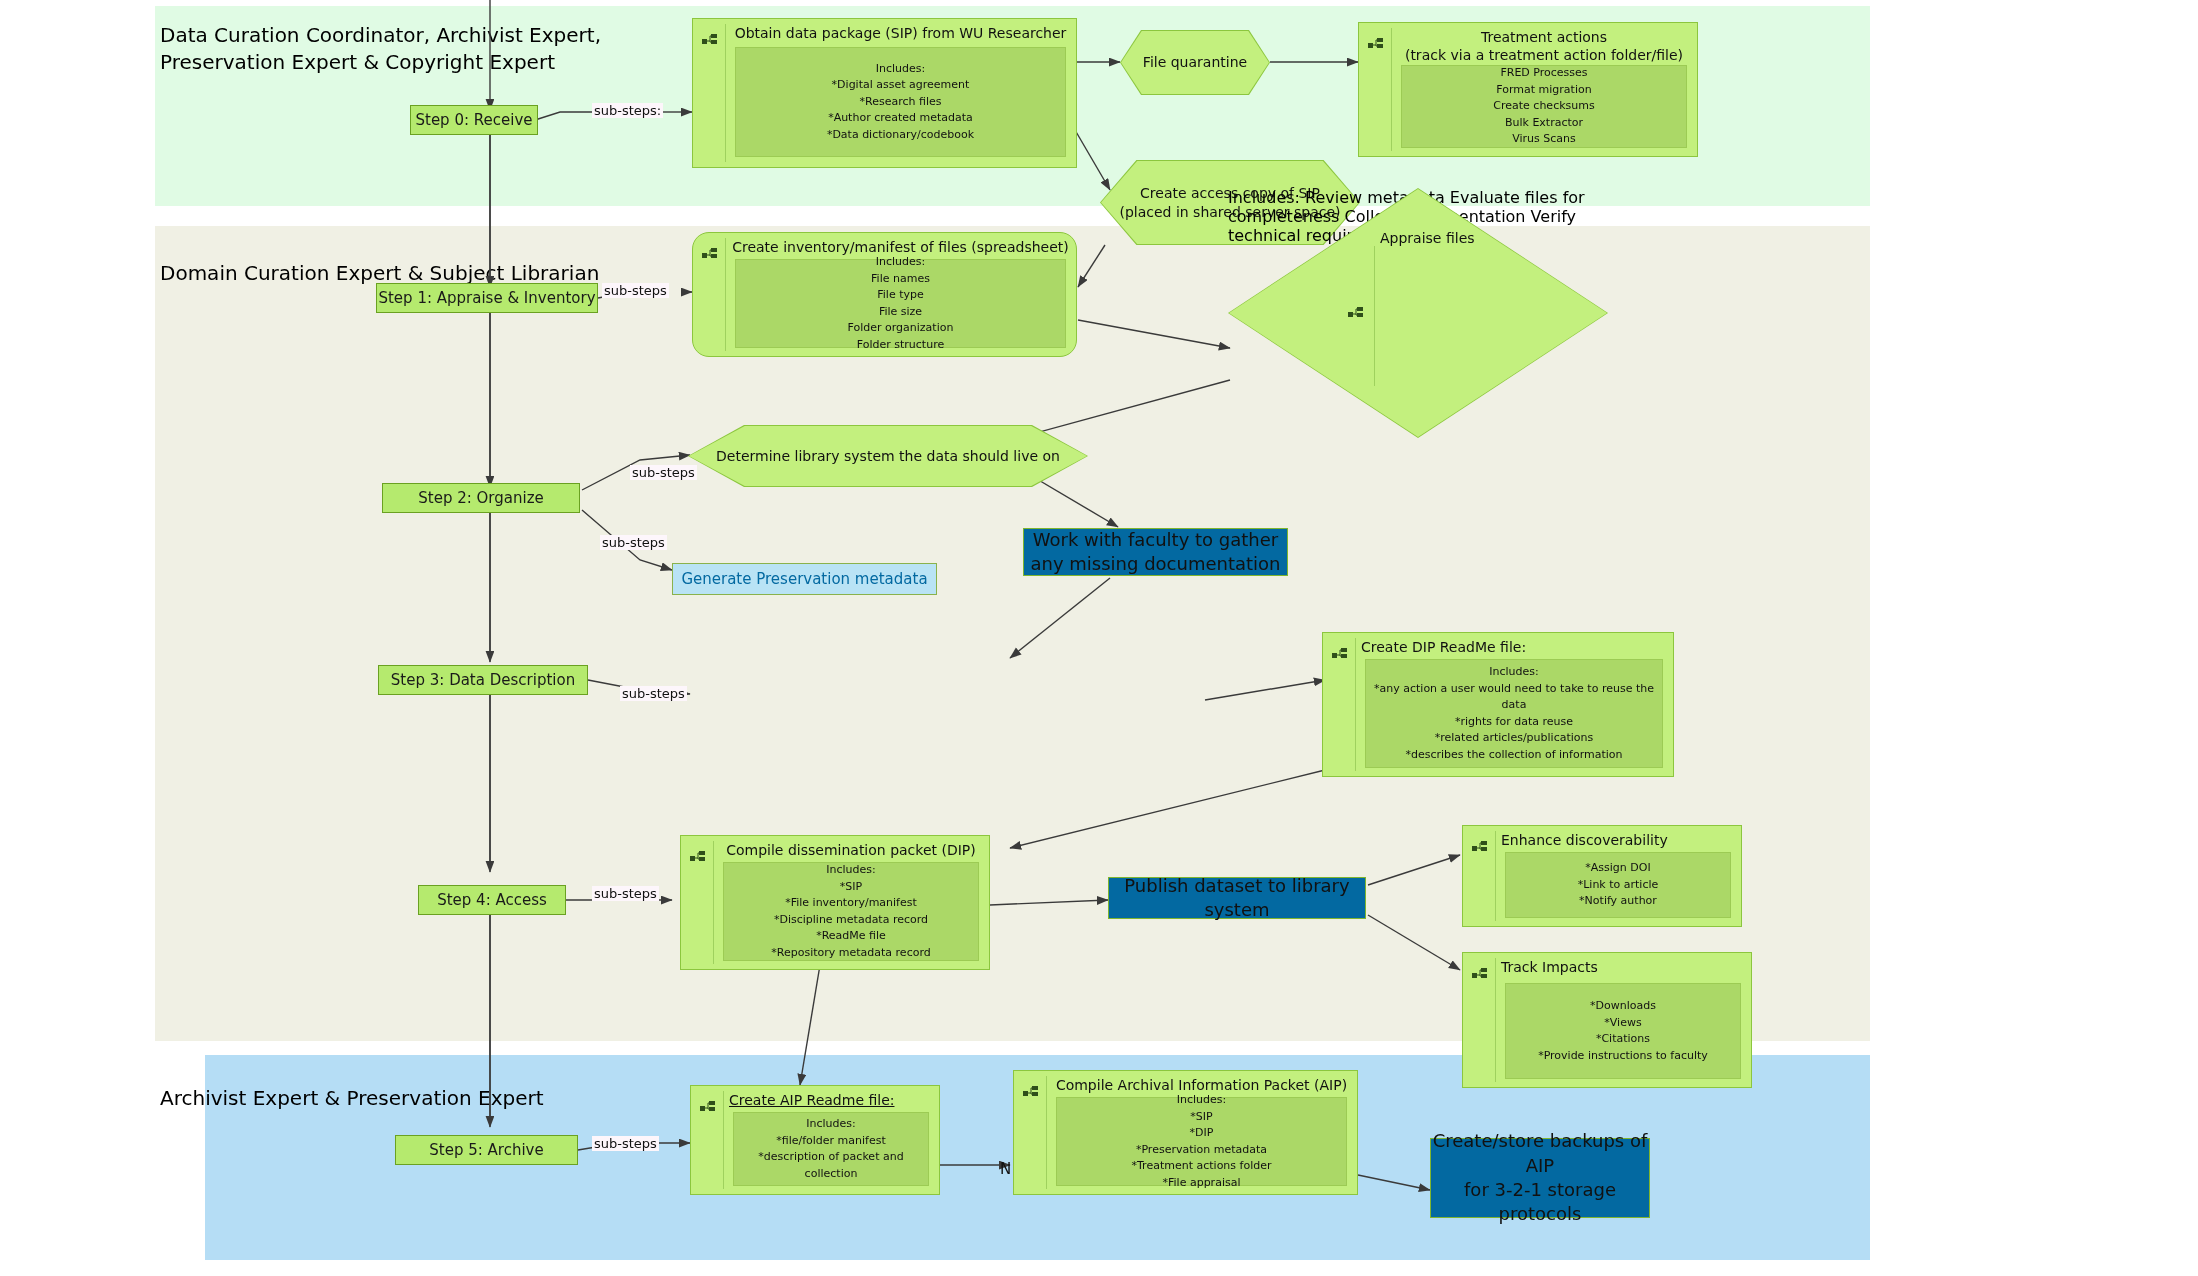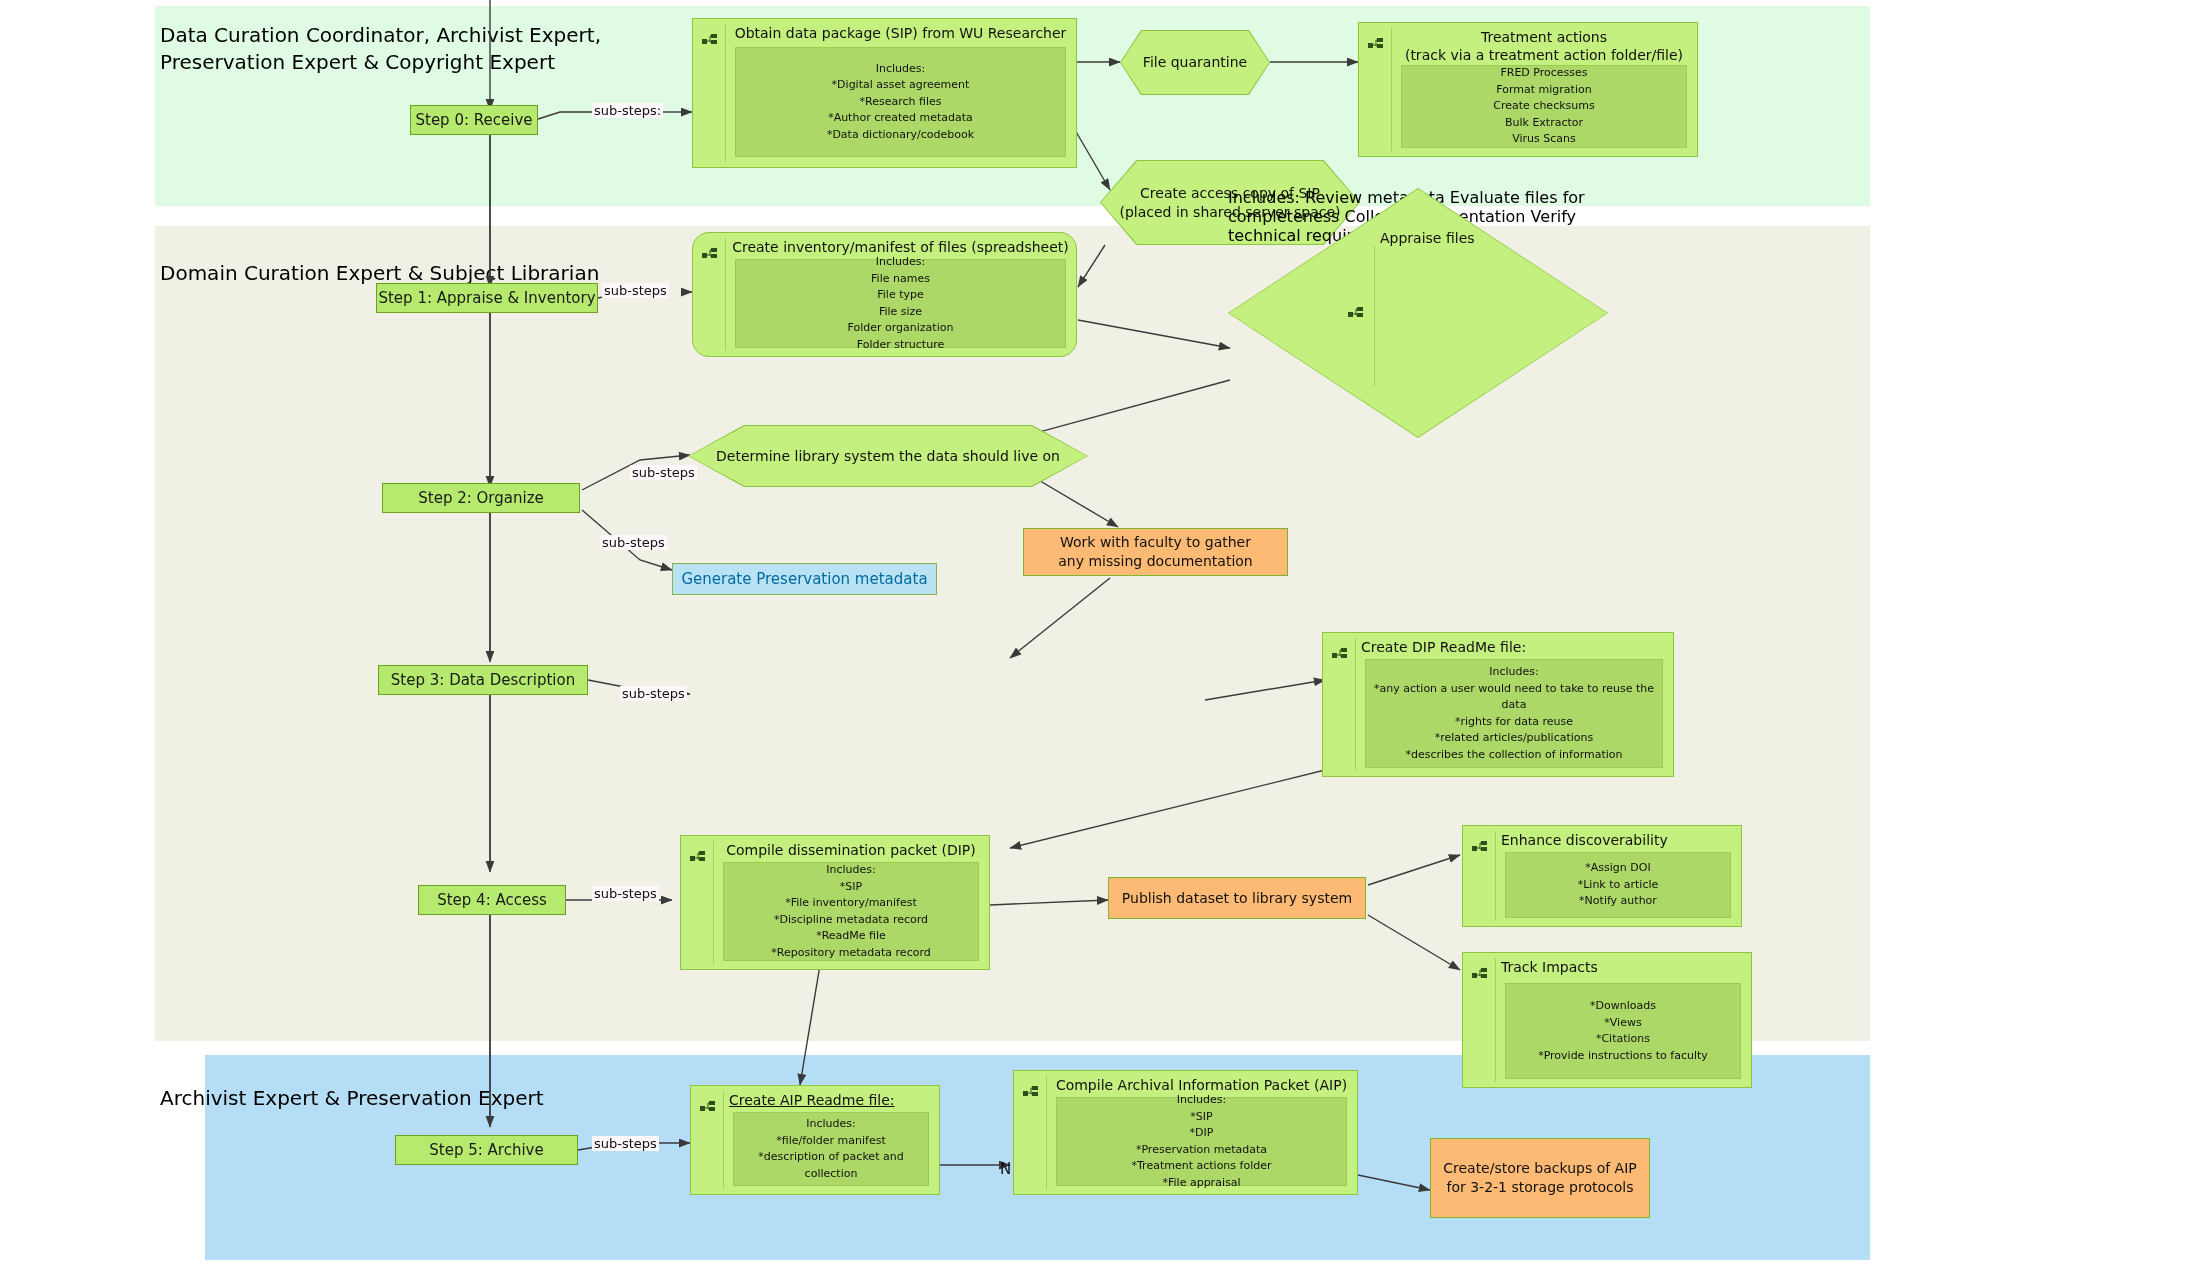--- a/index.html
+++ b/index.html
@@ -8,22 +8,22 @@
 
   .band{position:absolute;}
   .band-label{position:absolute;font-size:20px;color:#000;font-weight:400;line-height:1.35;white-space:pre-line;}
 
   
   .node{position:absolute;box-sizing:border-box;}
 
   .step{background:#b5ea6e;border:1px solid #6aa121;display:flex;align-items:center;justify-content:center;
         font-size:15px;color:#1a1a1a;text-align:center;}
 
-  .plain{background:#fdba74;border:1px solid #7fb52e;display:flex;align-items:center;justify-content:center;
-         font-size:14px;color:#111;text-align:center;line-height:1.35;white-space:pre-line;}
+  .plain{background:#0369a1;border:1px solid #7fb52e;display:flex;align-items:center;justify-content:center;
+         font-size:18px;color:#111;text-align:center;line-height:1.35;white-space:pre-line;}
 
   .blue{background:#b9e3f5;border:1px solid #8ab24c;display:flex;align-items:center;justify-content:center;
         font-size:15px;color:#0369a1;text-align:center;}
 
   
   .comp{background:#c3f07e;border:1px solid #8cc63e;}
   .comp .icon{position:absolute;left:9px;top:14px;width:16px;height:14px;}
   .comp .vline{position:absolute;left:32px;top:5px;bottom:5px;width:1px;background:#9fd15e;}
   .comp .title{position:absolute;left:38px;right:6px;top:5px;font-size:14px;color:#111;text-align:center;
                line-height:1.3;white-space:pre-line;}

